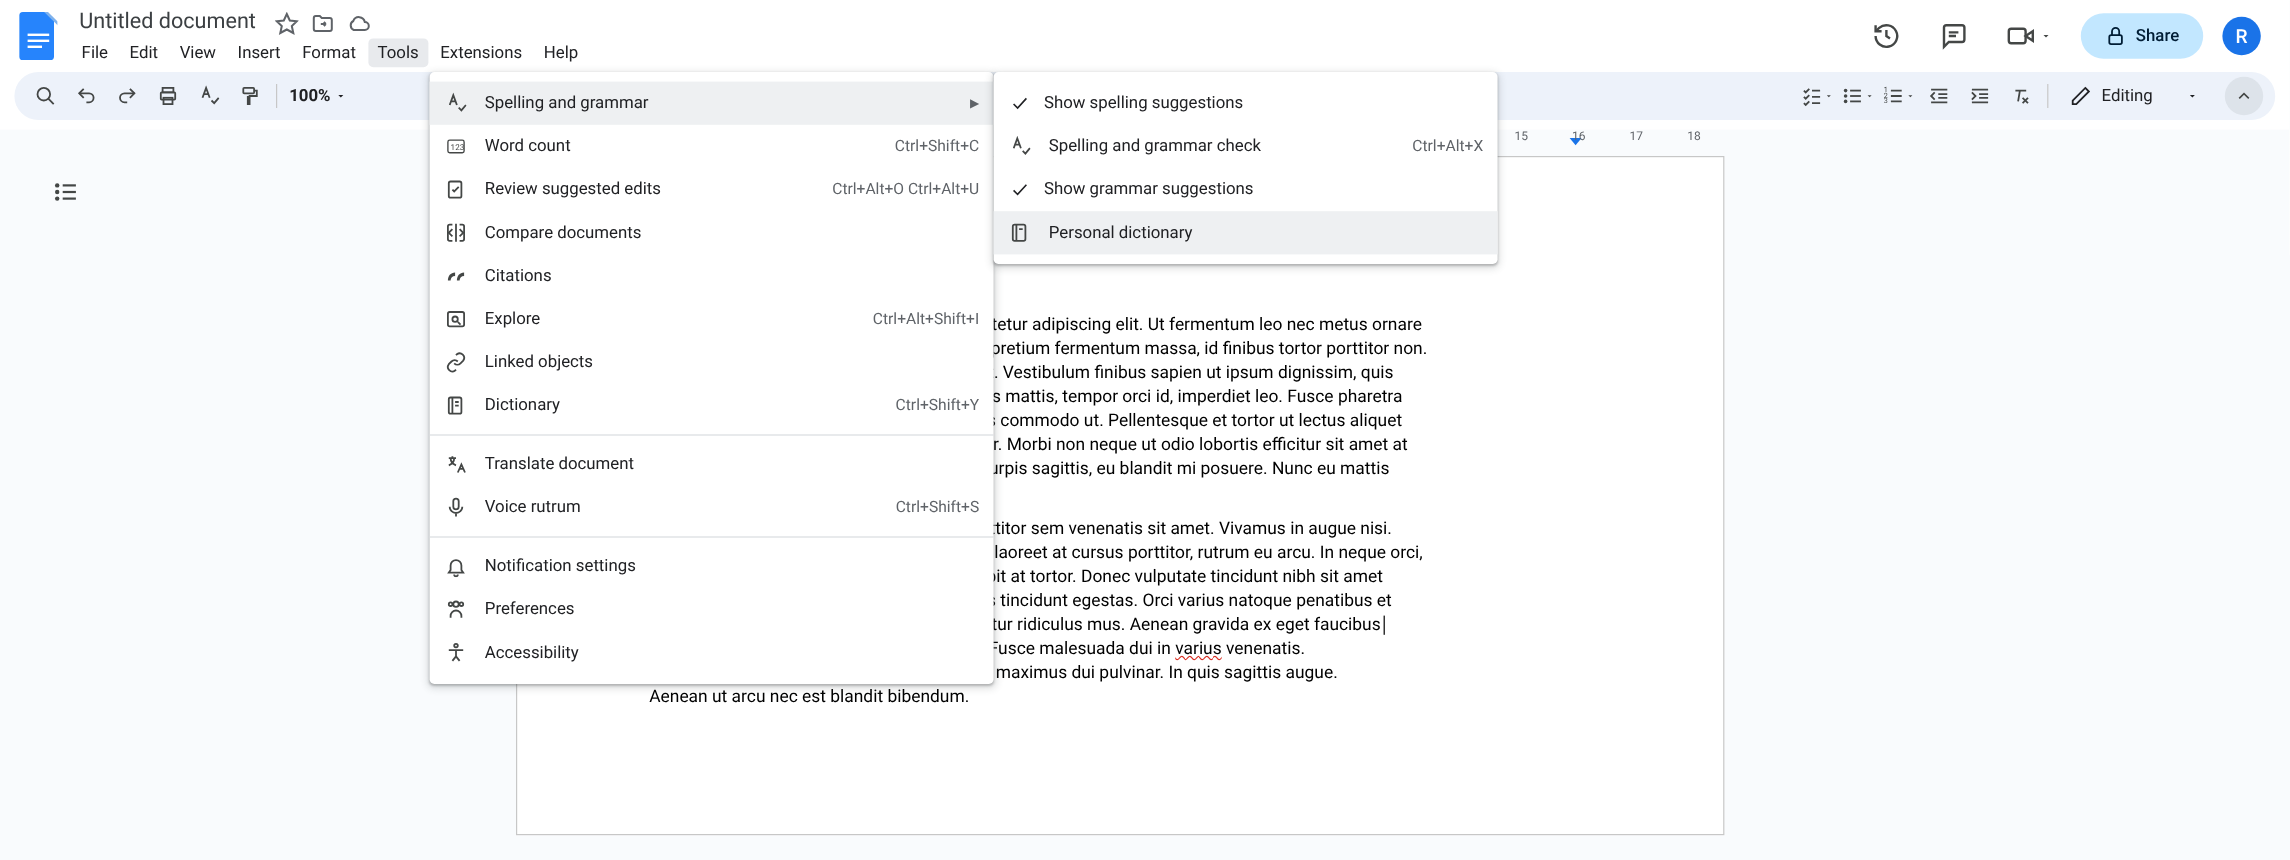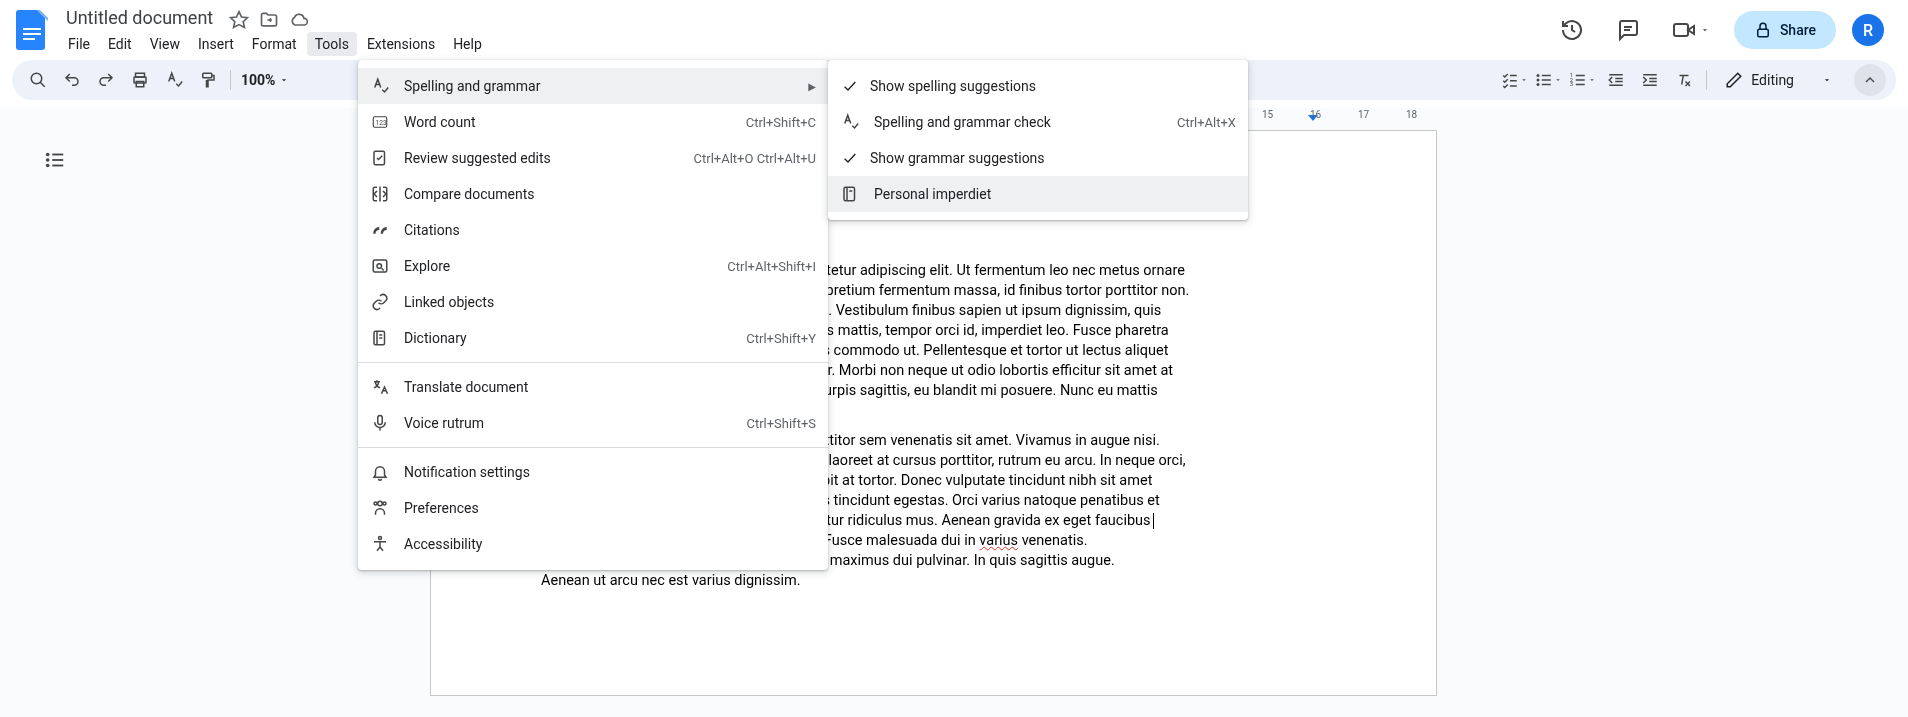--- a/index.html
+++ b/index.html
@@ -291,21 +291,21 @@
       <span style="margin-left:270px">t turpis sagittis, eu blandit mi posuere. Nunc eu mattis</span>
     </p>
     <p style="margin-top:30px">
       <span style="margin-left:270px">orttitor sem venenatis sit amet. Vivamus in augue nisi.</span><br>
       <span style="margin-left:270px">is, laoreet at cursus porttitor, rutrum eu arcu. In neque orci,</span><br>
       <span style="margin-left:270px">cipit at tortor. Donec vulputate tincidunt nibh sit amet</span><br>
       <span style="margin-left:270px">uis tincidunt egestas. Orci varius natoque penatibus et</span><br>
       <span style="margin-left:270px">cetur ridiculus mus. Aenean gravida ex eget faucibus</span><span class="cursor-line"></span><br>
       <span>hendrerit. Aliquam sagittis faucibus finibus. Fusce malesuada dui in </span><span class="redline">varius</span><span> venenatis.</span><br>
       <span>Aliquam hendrerit turpis ac felis dignissim, a maximus dui pulvinar. In quis sagittis augue.</span><br>
-      <span>Aenean ut arcu nec est varius dignissim.</span>
+      <span>Aenean ut arcu nec est blandit bibendum.</span>
     </p>
   </div>
 </div>
 
 <div class="dropdown tools-menu">
   <div class="dd-item highlighted">
     <span class="dd-icon">
         <svg width="18" height="18" viewBox="0 0 24 24" fill="none" stroke="currentColor" stroke-width="2">
           <path d="M5 14l4-11 4 11M6.5 10h5"></path>
           <polyline points="15,17 18,20 23,14"></polyline>
@@ -465,15 +465,15 @@
     <span class="dd-label">Show grammar suggestions</span>
   </div>
   <div class="dd-item highlighted">
     <span class="dd-icon">
         <svg width="18" height="18" viewBox="0 0 24 24" fill="none" stroke="currentColor" stroke-width="2">
           <rect x="4" y="3" width="14" height="18" rx="2"></rect>
           <line x1="8" y1="3" x2="8" y2="21"></line>
           <line x1="11" y1="8" x2="15" y2="8"></line>
         </svg>
       </span>
-    <span class="dd-label">Personal imperdiet</span>
+    <span class="dd-label">Personal dictionary</span>
   </div>
 </div>
 
 </body></html>

